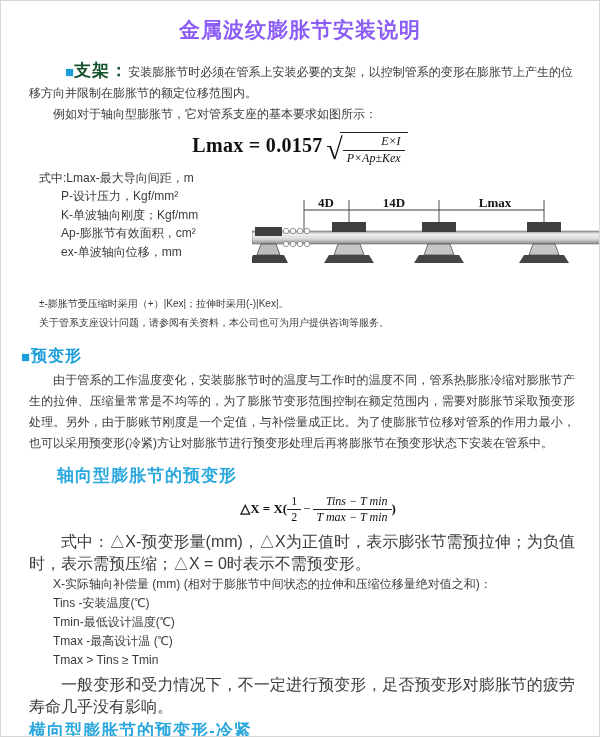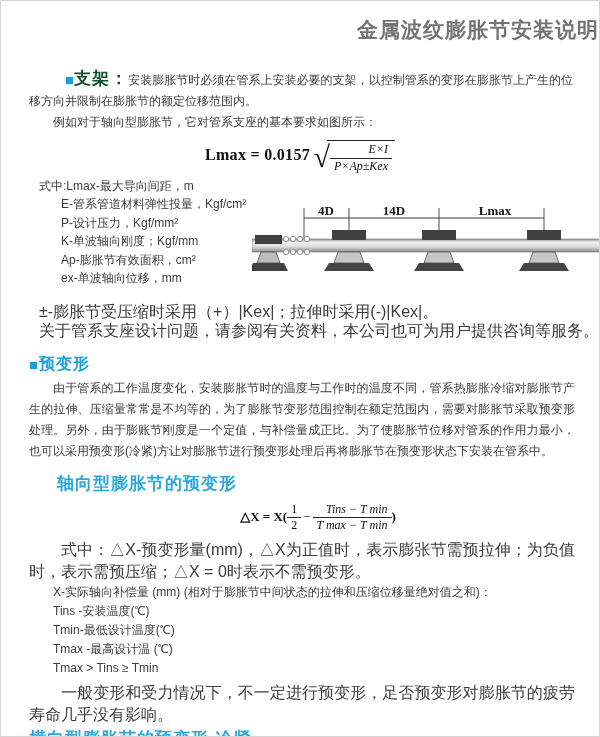--- a/index.html
+++ b/index.html
@@ -7,26 +7,26 @@
     width:600px;height:737px;
     background:#ffffff;
     border:1px solid #d6d6d6;
     box-sizing:border-box;
     overflow:hidden;
     font-family:"Liberation Sans",sans-serif;
     color:#3b3b3b;
     position:relative;
   }
   .doc-title{
-    text-align:right;
+    text-align:center;
     font-size:21px;
     font-weight:bold;
-    color:#737373;
+    color:#8b5cf6;
     letter-spacing:1px;
-    margin:15px 0 24px;
+    margin:15px 0 16px;
   }
   
   .sec1-para{
     margin:12px 26px 0 28px;
     font-size:12px;
     line-height:21px;
     text-align:justify;
     text-indent:3em;
   }
   .sec-marker{color:#1b9ed9;font-size:15px;vertical-align:-1px;}
@@ -37,21 +37,21 @@
     line-height:21px;
     text-indent:2em;
   }
   
   .formula{
     text-align:center;
     font-family:"Liberation Serif",serif;
     color:#101010;
   }
   .f1{margin:7px 0 3px;font-size:14px;}
-  .f1 .lhs{font-weight:bold;font-size:16px;letter-spacing:0.3px;}
+  .f1 .lhs{font-weight:bold;font-size:20px;letter-spacing:0.3px;}
   .sqrt-sym{font-size:30px;line-height:0;vertical-align:middle;font-weight:400;}
   .radicand{
     display:inline-block;
     border-top:1.5px solid #222;
     vertical-align:middle;
     padding:2px 3px 0;
     margin-left:-3px;
   }
   .frac{
     display:inline-block;
@@ -65,25 +65,25 @@
   .frac .den{display:block;padding:1px 4px 0;}
   .frac.plain{font-style:normal;}
   
   .defs-diagram{display:flex;margin:2px 0 0 38px;gap:6px;}
   .defs{flex:none;width:235px;font-size:12px;line-height:18.5px;color:#3b3b3b;}
   .d-line{white-space:nowrap;}
   .d-line:not(:first-child){padding-left:22px;}
   .diagram{flex:none;margin:25px 0 0 -28px;}
   .dim-label{font-family:"Liberation Serif",serif;font-weight:bold;font-size:13px;fill:#151515;}
   .pm-line,.consult-line{
-    margin:0 20px 0 38px;font-size:16px;line-height:19.5px;white-space:nowrap;
+    margin:0 20px 0 38px;font-size:10px;line-height:19.5px;white-space:nowrap;
   }
   
   .sec2-head{
-    margin:13px 0 3px 28px;
+    margin:13px 0 3px 20px;
     font-size:16px;font-weight:bold;color:#1b9ed9;letter-spacing:1px;
   }
   .sec2-para{
     margin:2px 24px 0 28px;
     font-size:12px;line-height:21px;
     text-align:justify;text-indent:2em;
   }
   .sub-head{
     margin:10px 0 4px 56px;
     font-size:17px;font-weight:bold;color:#2aa7dc;letter-spacing:1px;
@@ -112,21 +112,20 @@
 <p class="example-line">例如对于轴向型膨胀节，它对管系支座的基本要求如图所示：</p>
 
 <div class="formula f1">
   <span class="lhs">Lmax = 0.0157</span>
   <span class="sqrt-sym">√</span><span class="radicand"><span class="frac"><span class="num">E×I</span><span class="den">P×Ap±Kex</span></span></span>
 </div>
 
 <div class="defs-diagram">
   <div class="defs">
     <div class="d-line">式中:Lmax-最大导向间距，m</div>
-    <div class="d-line">E-管系管道材料弹性投量，Kgf/cm²</div>
     <div class="d-line">P-设计压力，Kgf/mm²</div>
     <div class="d-line">K-单波轴向刚度；Kgf/mm</div>
     <div class="d-line">Ap-膨胀节有效面积，cm²</div>
     <div class="d-line">ex-单波轴向位移，mm</div>
   </div>
   <div class="diagram">
     <svg width="352" height="96" viewBox="0 0 352 96">
       <defs>
         <linearGradient id="pipeGrad" x1="0" y1="0" x2="0" y2="1">
           <stop offset="0" stop-color="#979797"></stop>

